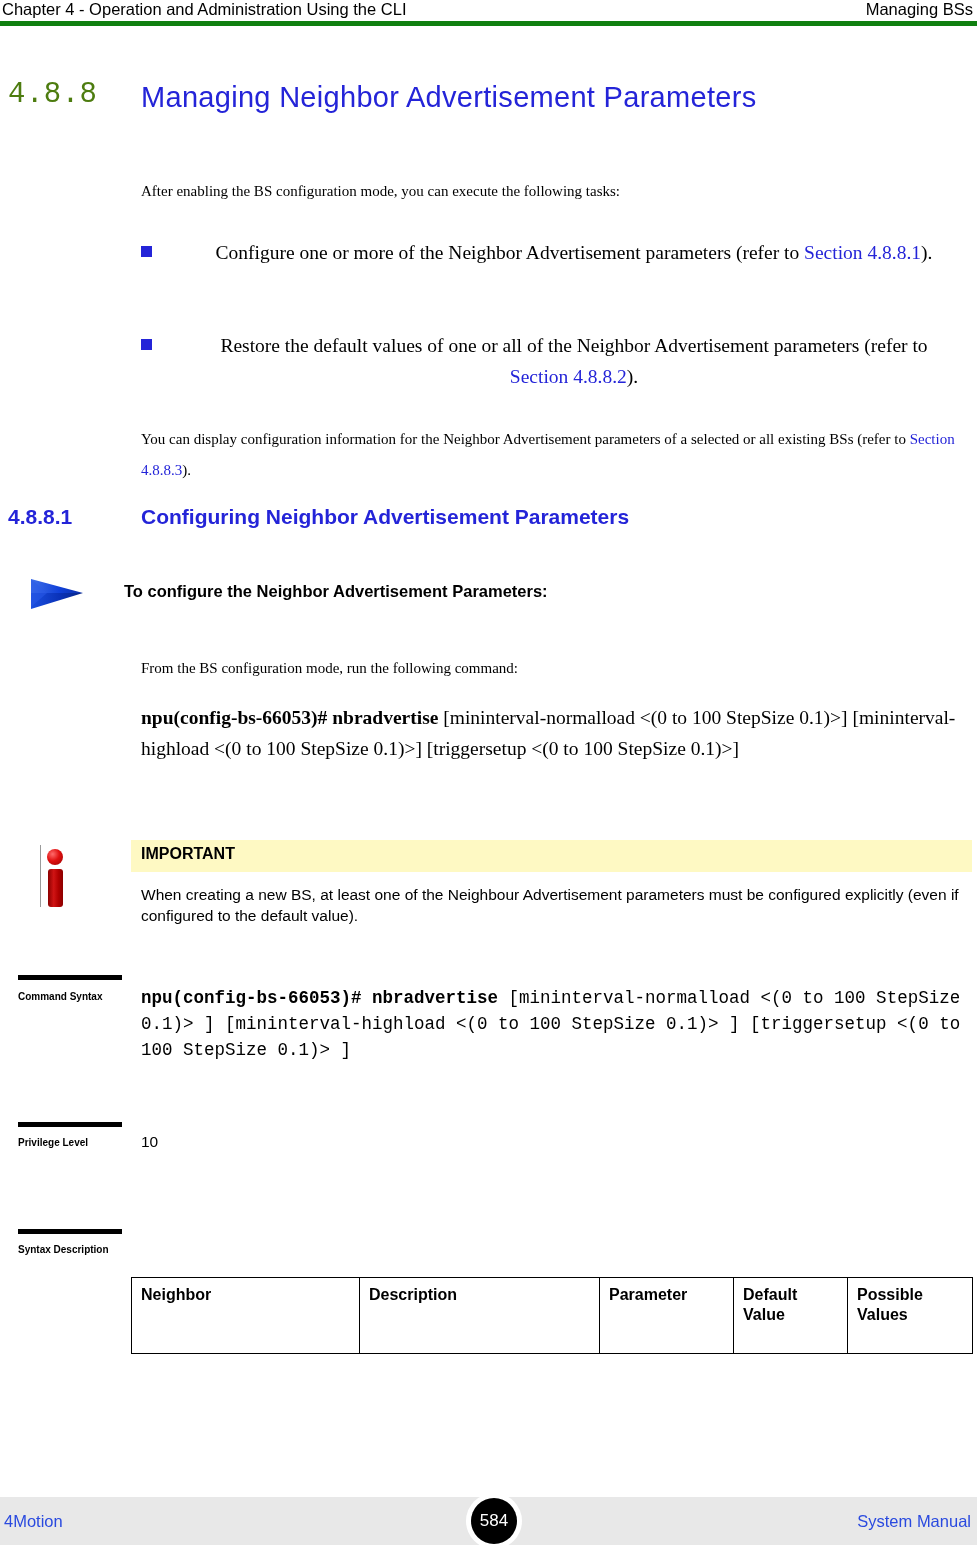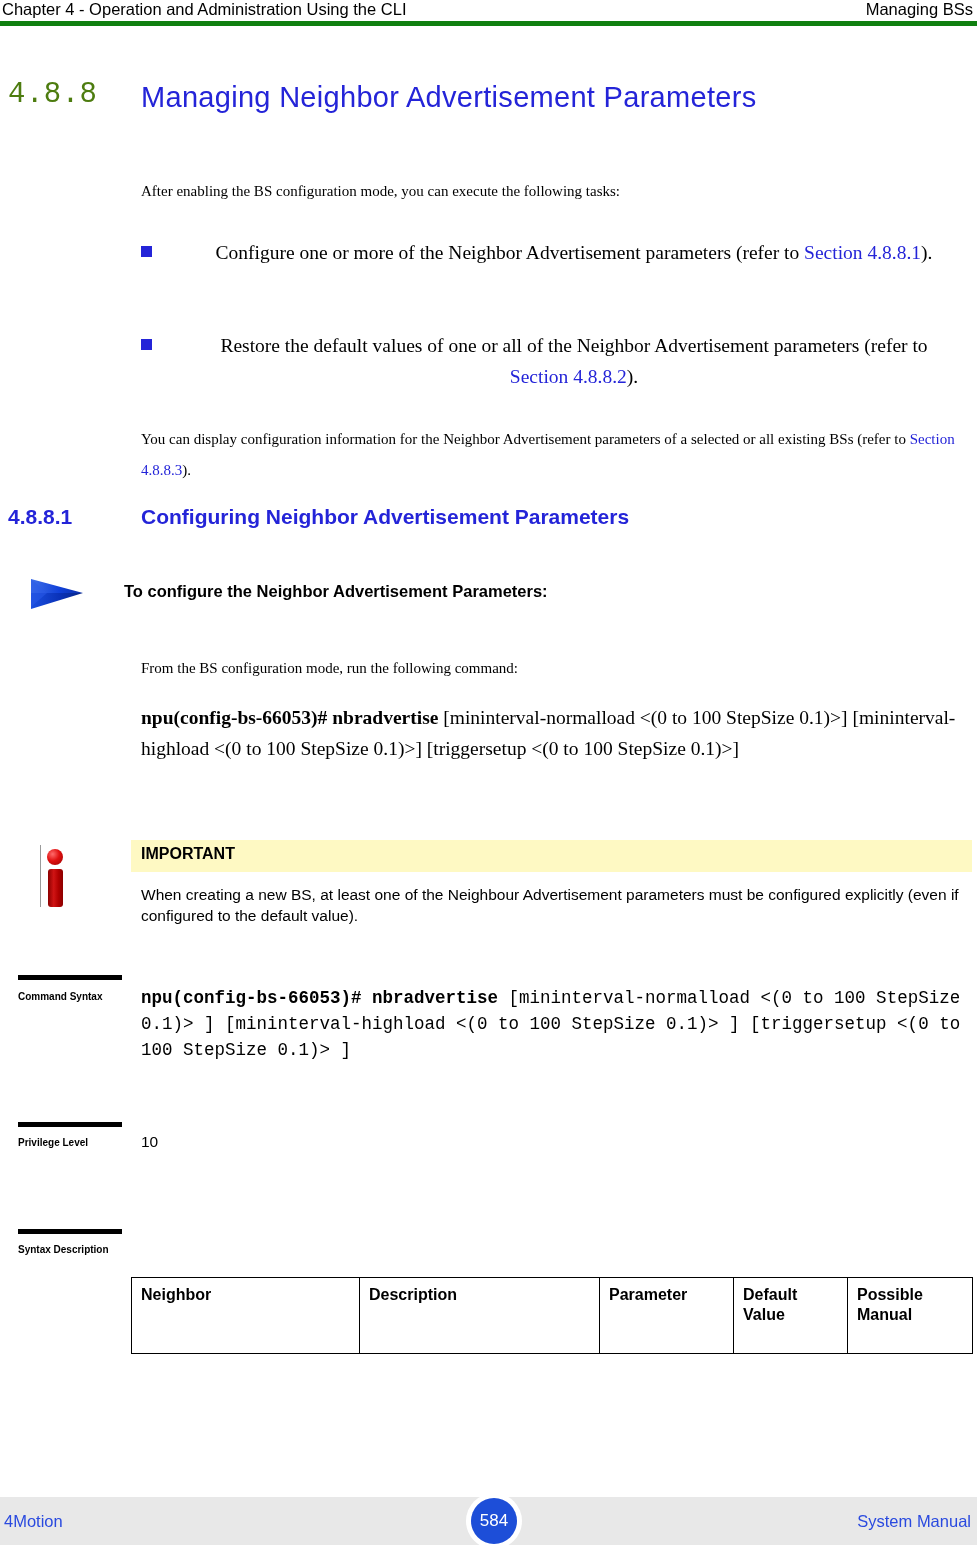--- a/index.html
+++ b/index.html
@@ -287,21 +287,21 @@
     left: 466px; top: 1493px;
     width: 56px; height: 56px;
     border-radius: 50%;
     background: #ffffff;
   }
   .footer-page {
     position: absolute;
     left: 471px; top: 1498px;
     width: 46px; height: 46px;
     border-radius: 50%;
-    background: #1d4ed8;
+    background: #000000;
     color: #ffffff;
     font-family: "Liberation Sans", sans-serif;
     font-size: 17px;
     display: flex;
     align-items: center;
     justify-content: center;
   }
 </style>
 </head>
 <body>
@@ -385,21 +385,21 @@
       <col style="width:134px">
       <col style="width:114px">
       <col style="width:125px">
   </colgroup>
   <thead>
     <tr>
       <th>Neighbor</th>
       <th>Description</th>
       <th>Parameter</th>
       <th>Default Value</th>
-      <th>Possible Manual</th>
+      <th>Possible Values</th>
     </tr>
   </thead>
 </table>
 
 <div class="footer-band"></div>
 <div class="footer-left">4Motion</div>
 <div class="footer-pagewrap"></div>
 <div class="footer-page">584</div>
 <div class="footer-right">System Manual</div>
 

